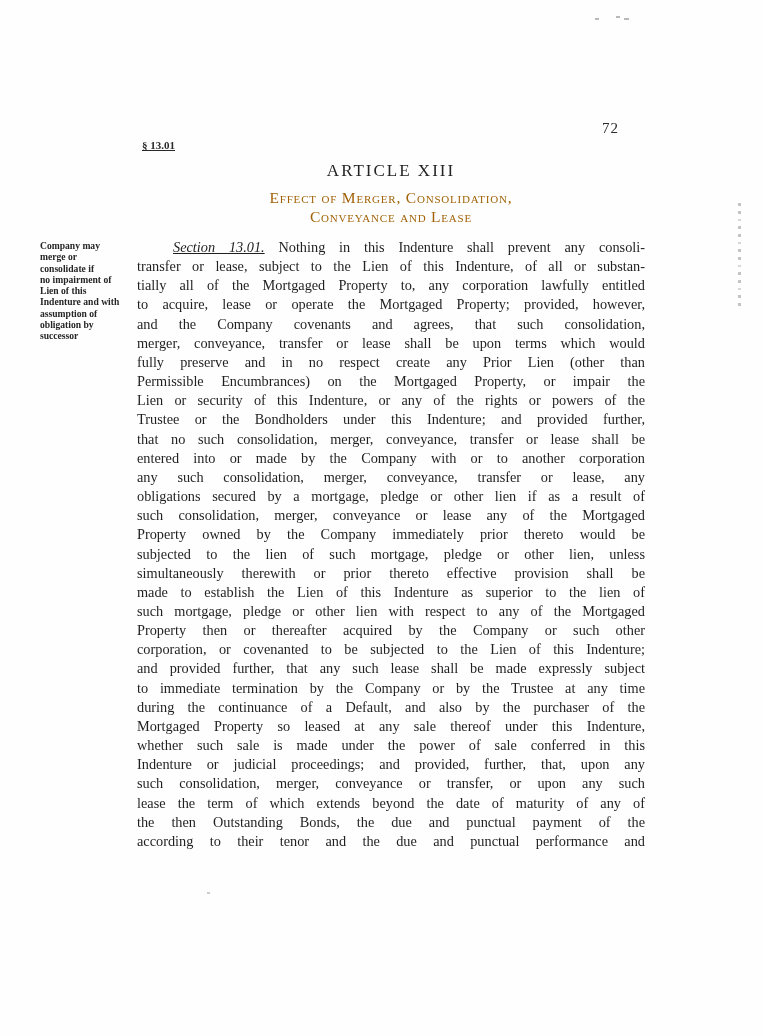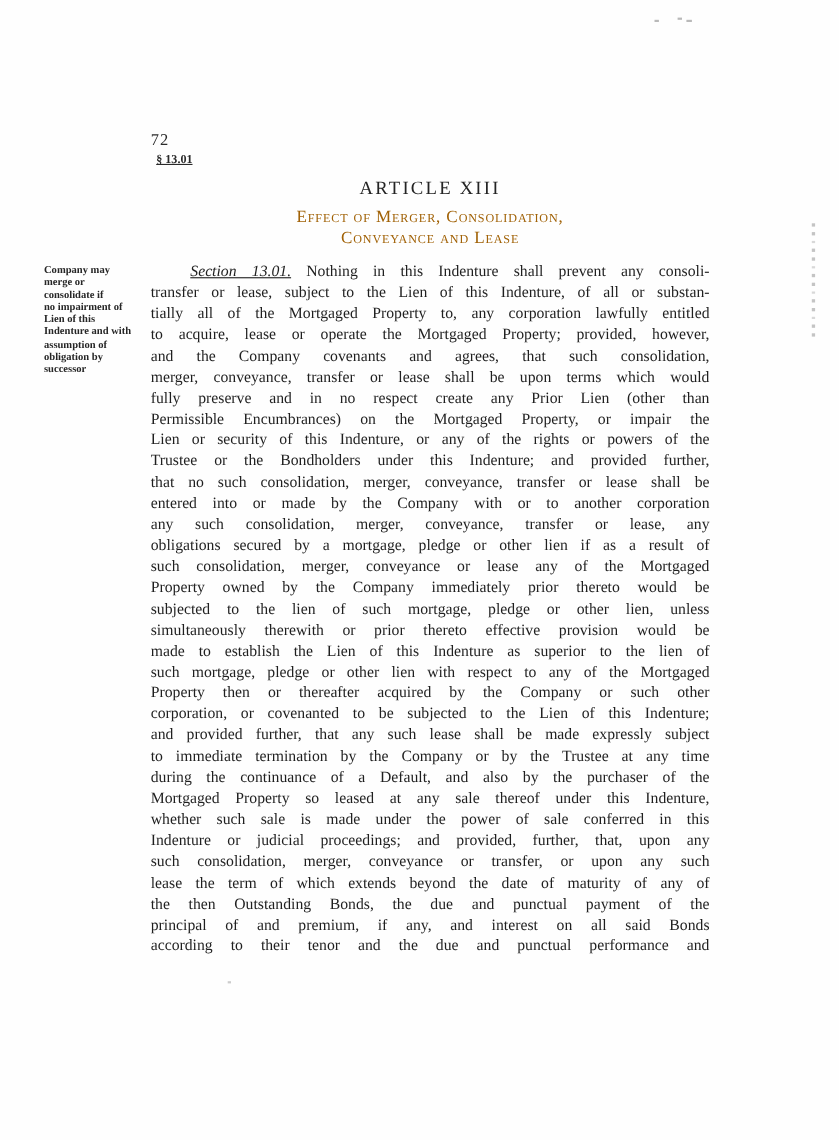--- a/index.html
+++ b/index.html
@@ -14,21 +14,21 @@
     background: #fefefe;
     font-family: "Liberation Serif", "DejaVu Serif", serif;
     color: #222222;
     overflow: hidden;
   }
   .page-number {
     position: absolute;
     left: 137px;
     width: 482px;
     top: 120px;
-    text-align: left;
+    text-align: right;
     font-size: 15px;
     letter-spacing: 1px;
     color: #2a2a2a;
   }
   .section-ref {
     position: absolute;
     left: 142px;
     top: 139px;
     font-size: 11px;
     font-weight: 700;
@@ -152,35 +152,34 @@
       <div class="line">Permissible Encumbrances) on the Mortgaged Property, or impair the</div>
       <div class="line">Lien or security of this Indenture, or any of the rights or powers of the</div>
       <div class="line">Trustee or the Bondholders under this Indenture; and provided further,</div>
       <div class="line">that no such consolidation, merger, conveyance, transfer or lease shall be</div>
       <div class="line">entered into or made by the Company with or to another corporation</div>
       <div class="line">any such consolidation, merger, conveyance, transfer or lease, any</div>
       <div class="line">obligations secured by a mortgage, pledge or other lien if as a result of</div>
       <div class="line">such consolidation, merger, conveyance or lease any of the Mortgaged</div>
       <div class="line">Property owned by the Company immediately prior thereto would be</div>
       <div class="line">subjected to the lien of such mortgage, pledge or other lien, unless</div>
-      <div class="line">simultaneously therewith or prior thereto effective provision would be</div>
+      <div class="line">simultaneously therewith or prior thereto effective provision shall be</div>
       <div class="line">made to establish the Lien of this Indenture as superior to the lien of</div>
       <div class="line">such mortgage, pledge or other lien with respect to any of the Mortgaged</div>
       <div class="line">Property then or thereafter acquired by the Company or such other</div>
       <div class="line">corporation, or covenanted to be subjected to the Lien of this Indenture;</div>
       <div class="line">and provided further, that any such lease shall be made expressly subject</div>
       <div class="line">to immediate termination by the Company or by the Trustee at any time</div>
       <div class="line">during the continuance of a Default, and also by the purchaser of the</div>
       <div class="line">Mortgaged Property so leased at any sale thereof under this Indenture,</div>
       <div class="line">whether such sale is made under the power of sale conferred in this</div>
       <div class="line">Indenture or judicial proceedings; and provided, further, that, upon any</div>
       <div class="line">such consolidation, merger, conveyance or transfer, or upon any such</div>
       <div class="line">lease the term of which extends beyond the date of maturity of any of</div>
       <div class="line">the then Outstanding Bonds, the due and punctual payment of the</div>
-      <div class="line">principal of and premium, if any, and interest on all said Bonds</div>
       <div class="line">according to their tenor and the due and punctual performance and</div>
     </div>
 
   <span class="speck s1"></span>
   <span class="speck s2"></span>
   <span class="speck s3"></span>
   <span class="speck s4"></span>
   <span class="edge-marks">
     <i></i>
       <i></i>

